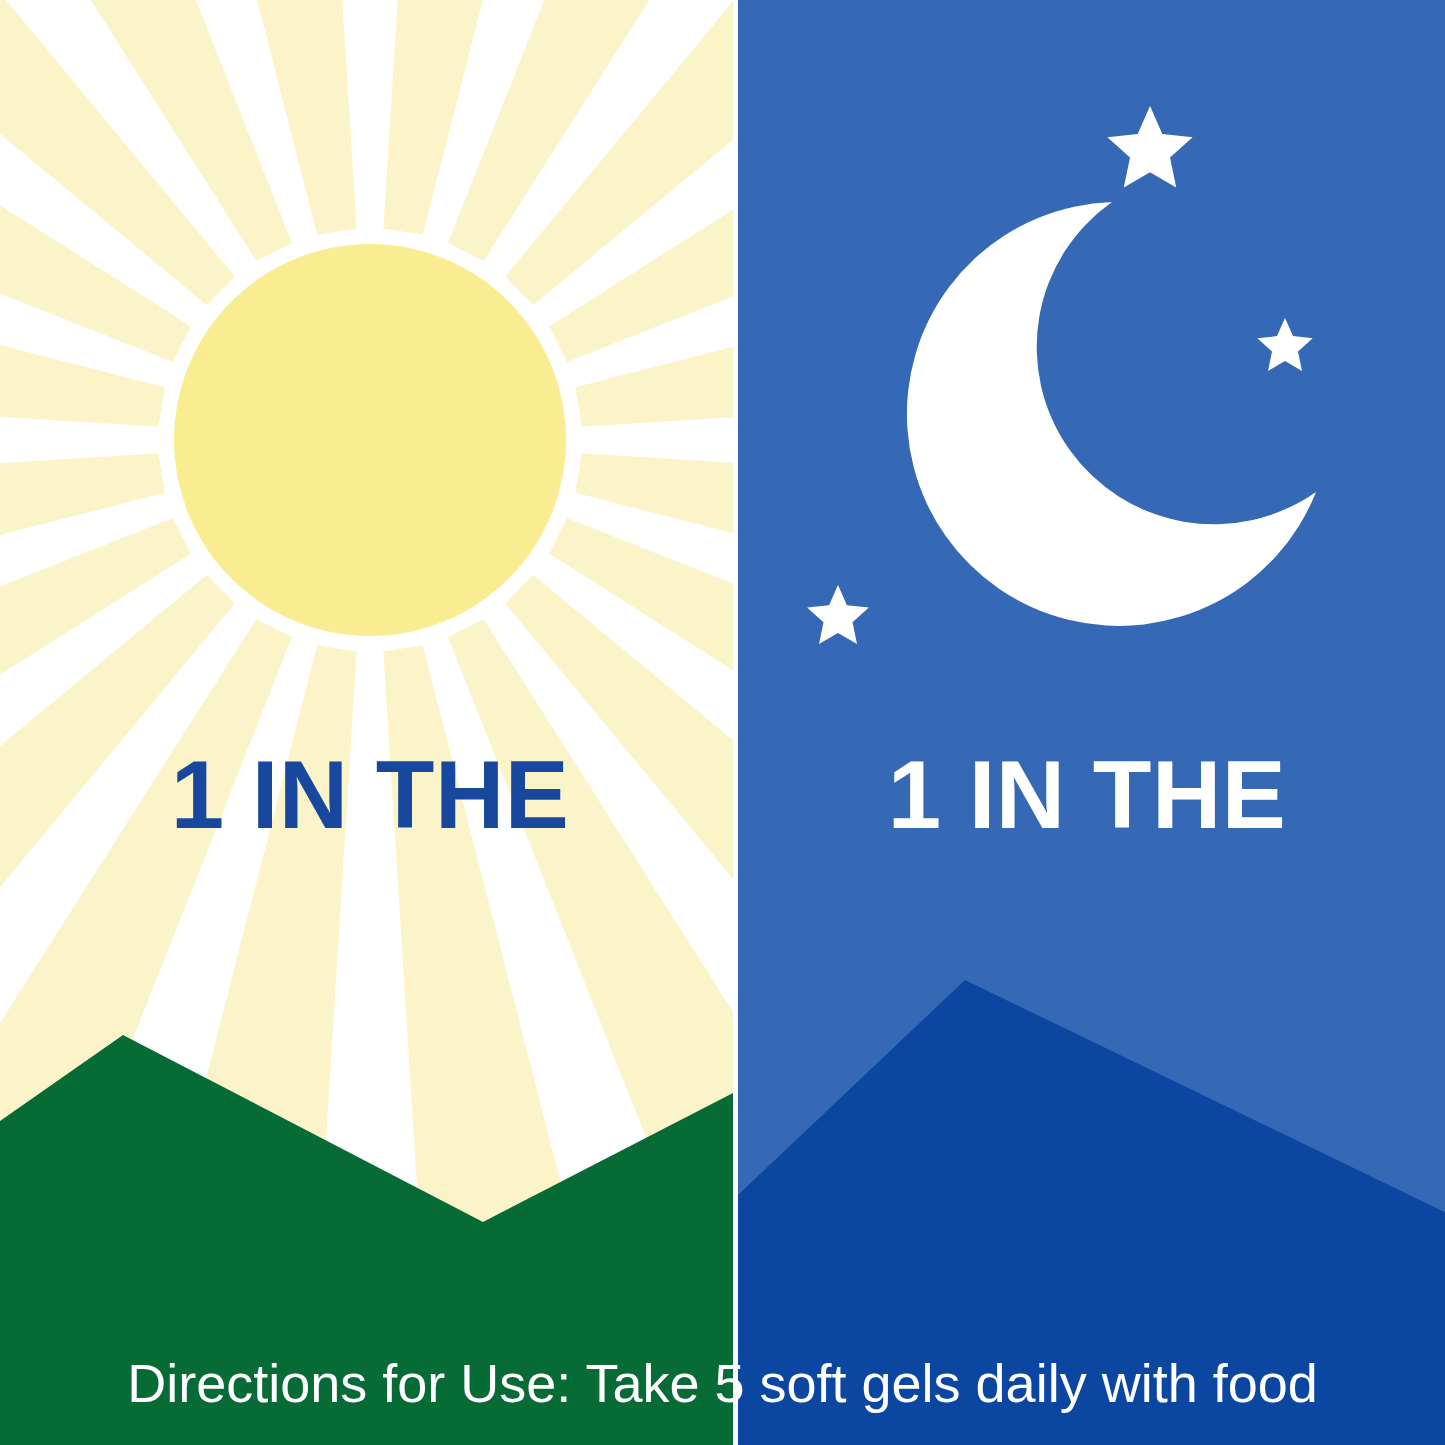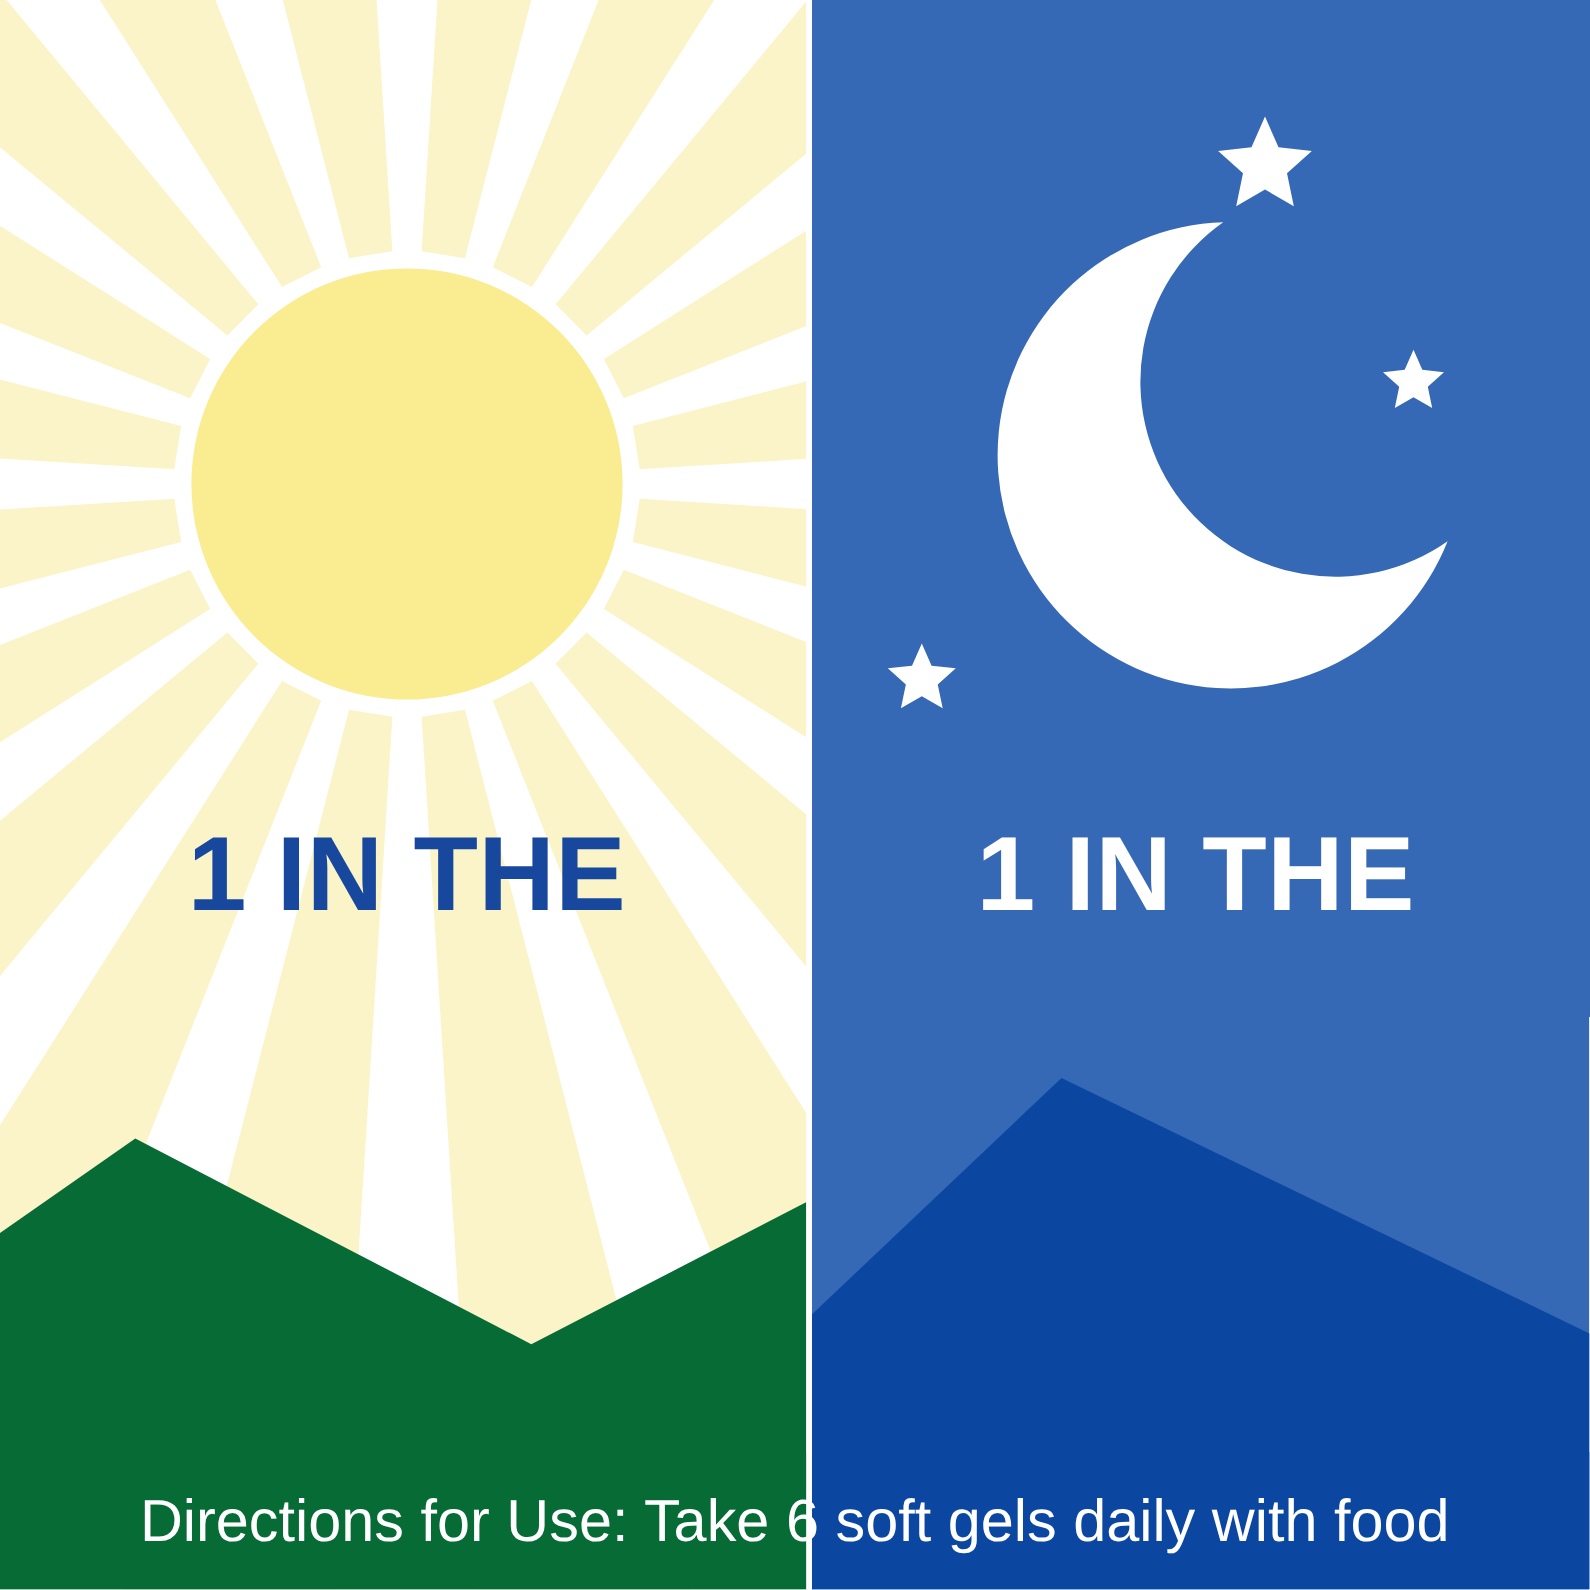--- a/index.html
+++ b/index.html
@@ -132,15 +132,15 @@
   </svg>
 
   <div class="panel-label" id="morning-label">
     <span class="line">1 IN THE</span>
   </div>
 
   <div class="panel-label" id="evening-label">
     <span class="line">1 IN THE</span>
   </div>
 
-  <div id="directions-text">Directions for Use: Take 6 soft gels daily with food</div>
+  <div id="directions-text">Directions for Use: Take 5 soft gels daily with food</div>
 
 </div>
 
 </body></html>

